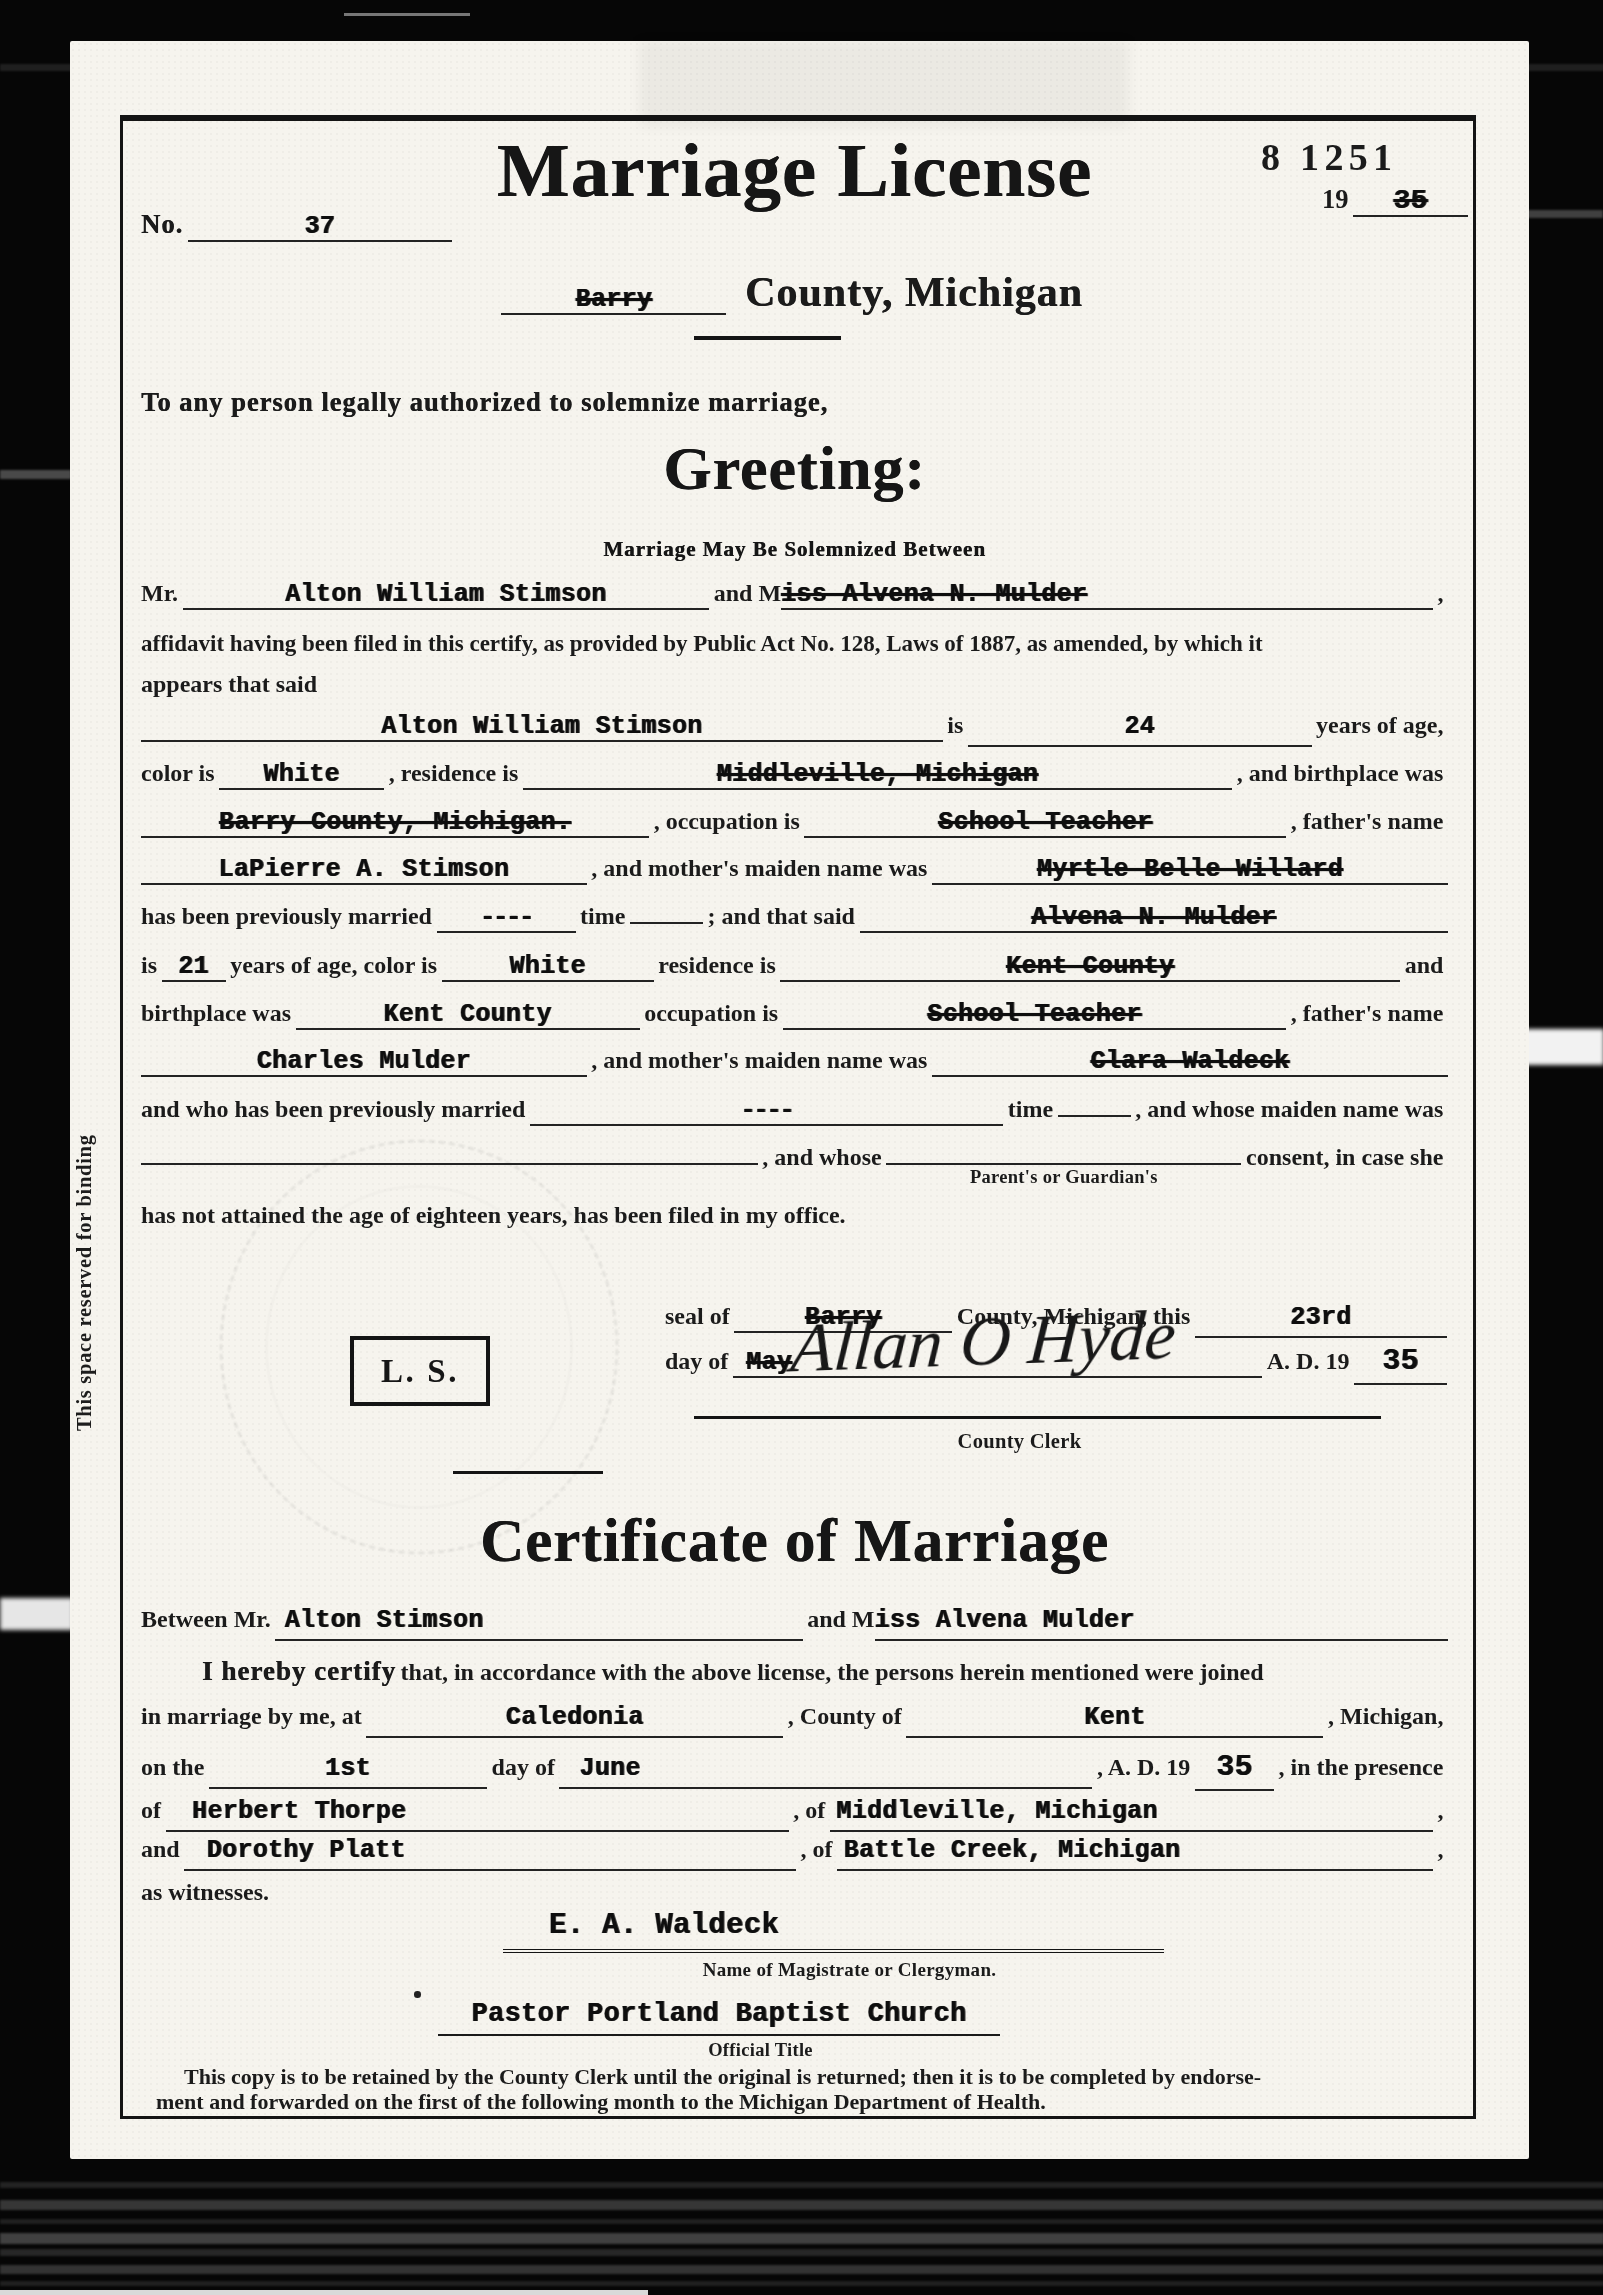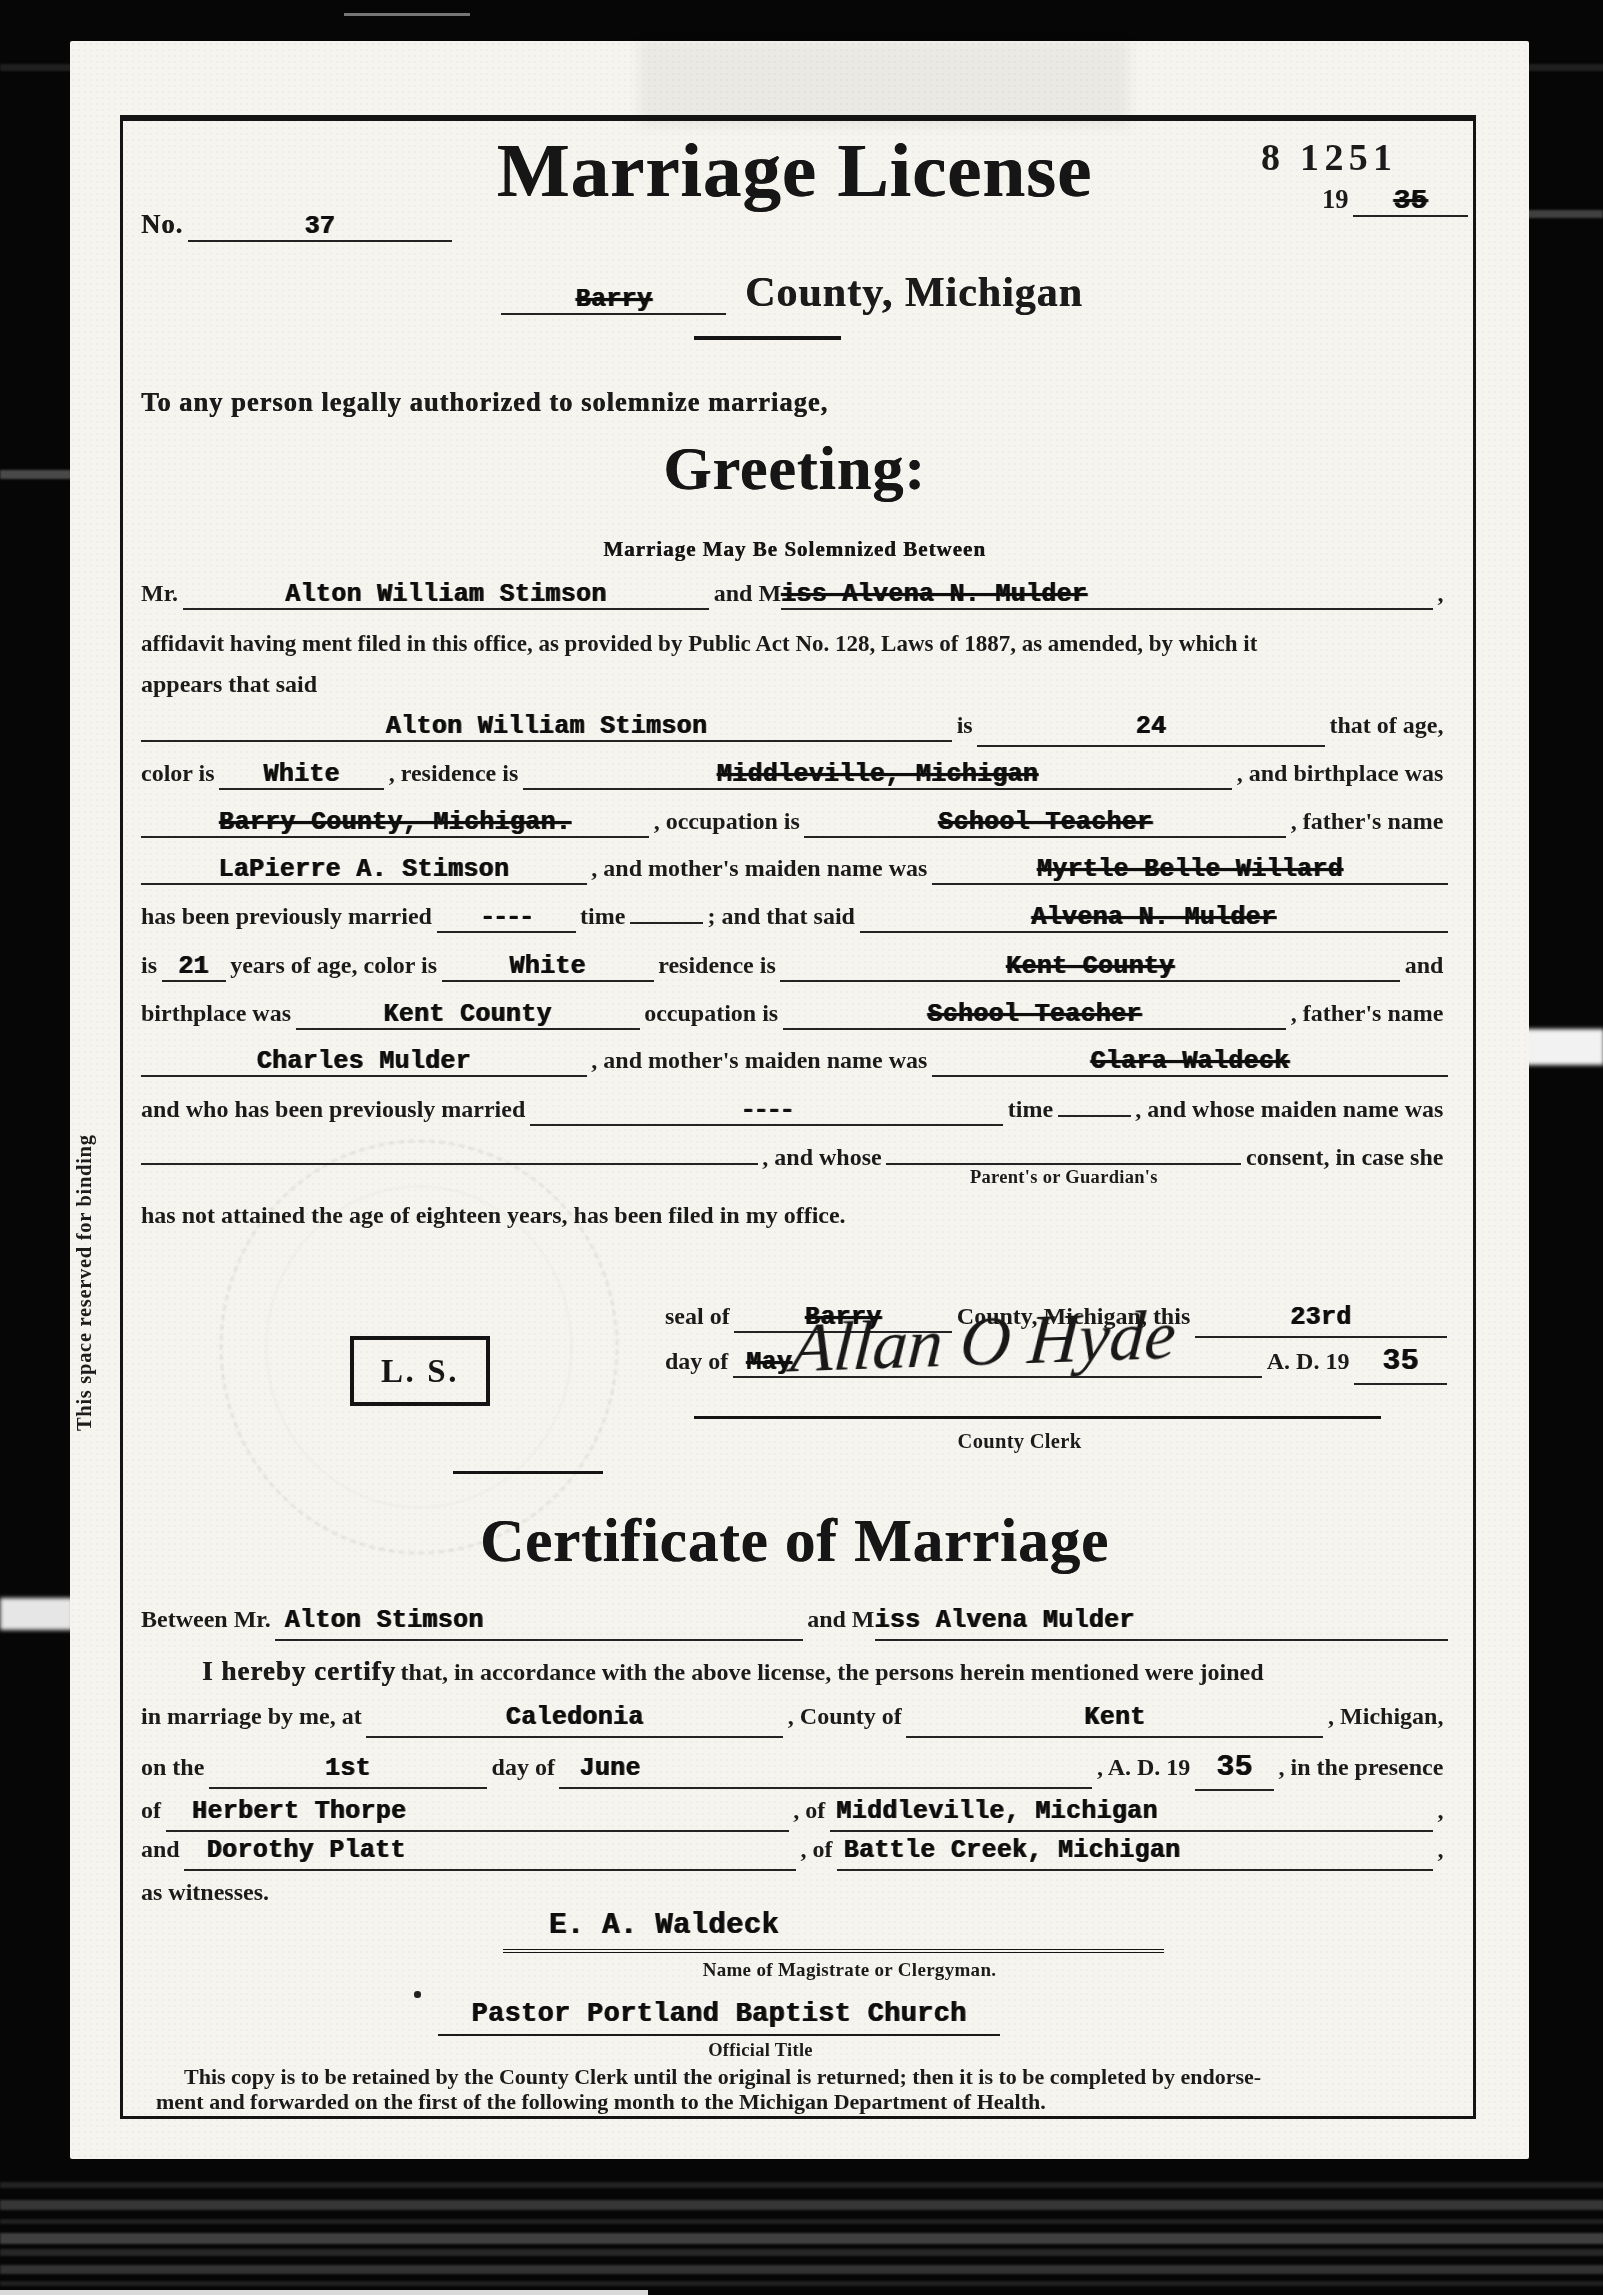--- a/index.html
+++ b/index.html
@@ -115,35 +115,35 @@
         <span class="typed">Alton William Stimson</span>
       </span>
       <span class="lbl" style="padding-right:0;">and M</span>
       <span class="blank" style="flex:1.3;text-align:left;">
         <span class="typed struck">iss Alvena N. Mulder</span>
       </span>
       <span class="lbl">,</span>
     </div>
 
     <div class="row" style="top:589px;font-size:23px;">
-      <span>affidavit having ment filed in this office, as provided by Public Act No. 128, Laws of 1887, as amended, by which it</span>
+      <span>affidavit having been filed in this certify, as provided by Public Act No. 128, Laws of 1887, as amended, by which it</span>
     </div>
     <div class="row" style="top:628px;">
       <span>appears that said</span>
     </div>
 
     <div class="row" style="top:669px;">
       <span class="blank" style="flex:2.1;">
         <span class="typed">Alton William Stimson</span>
       </span>
       <span class="lbl">is</span>
       <span class="blank" style="flex:.9;">
         <span class="typed raised">24</span>
       </span>
-      <span class="lbl">that of age,</span>
+      <span class="lbl">years of age,</span>
     </div>
 
     <div class="row" style="top:717px;">
       <span class="lbl">color is</span>
       <span class="blank fixed" style="width:165px;">
         <span class="typed">White</span>
       </span>
       <span class="lbl">, residence is</span>
       <span class="blank">
         <span class="typed struck">Middleville, Michigan</span>

